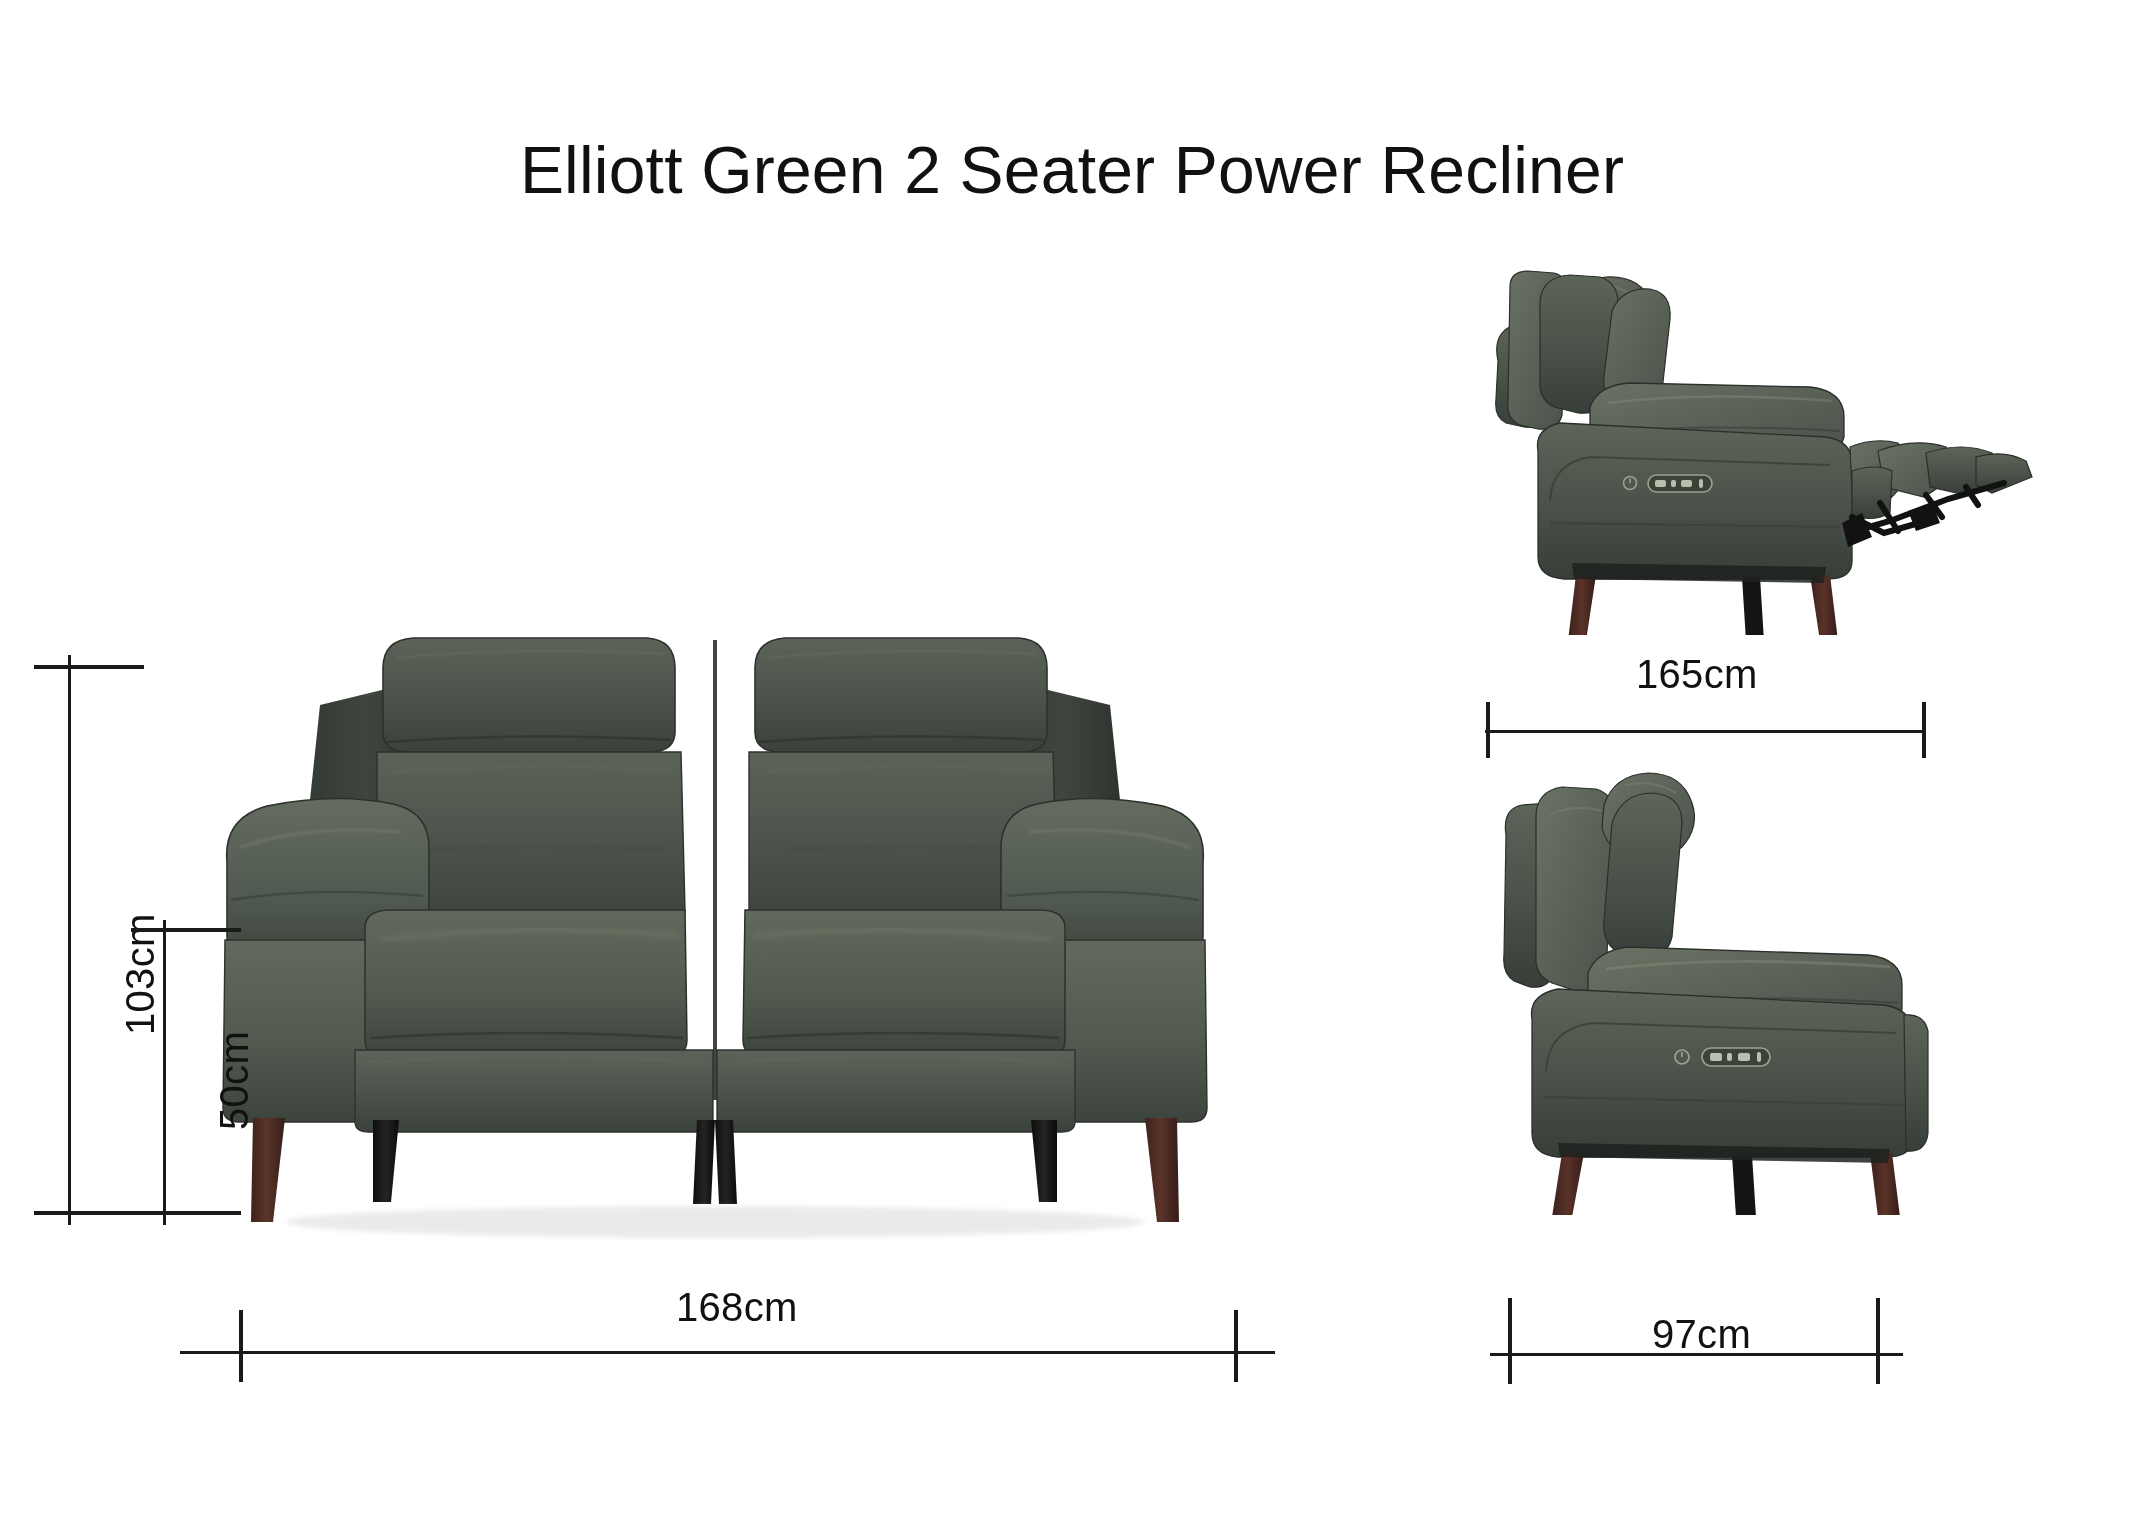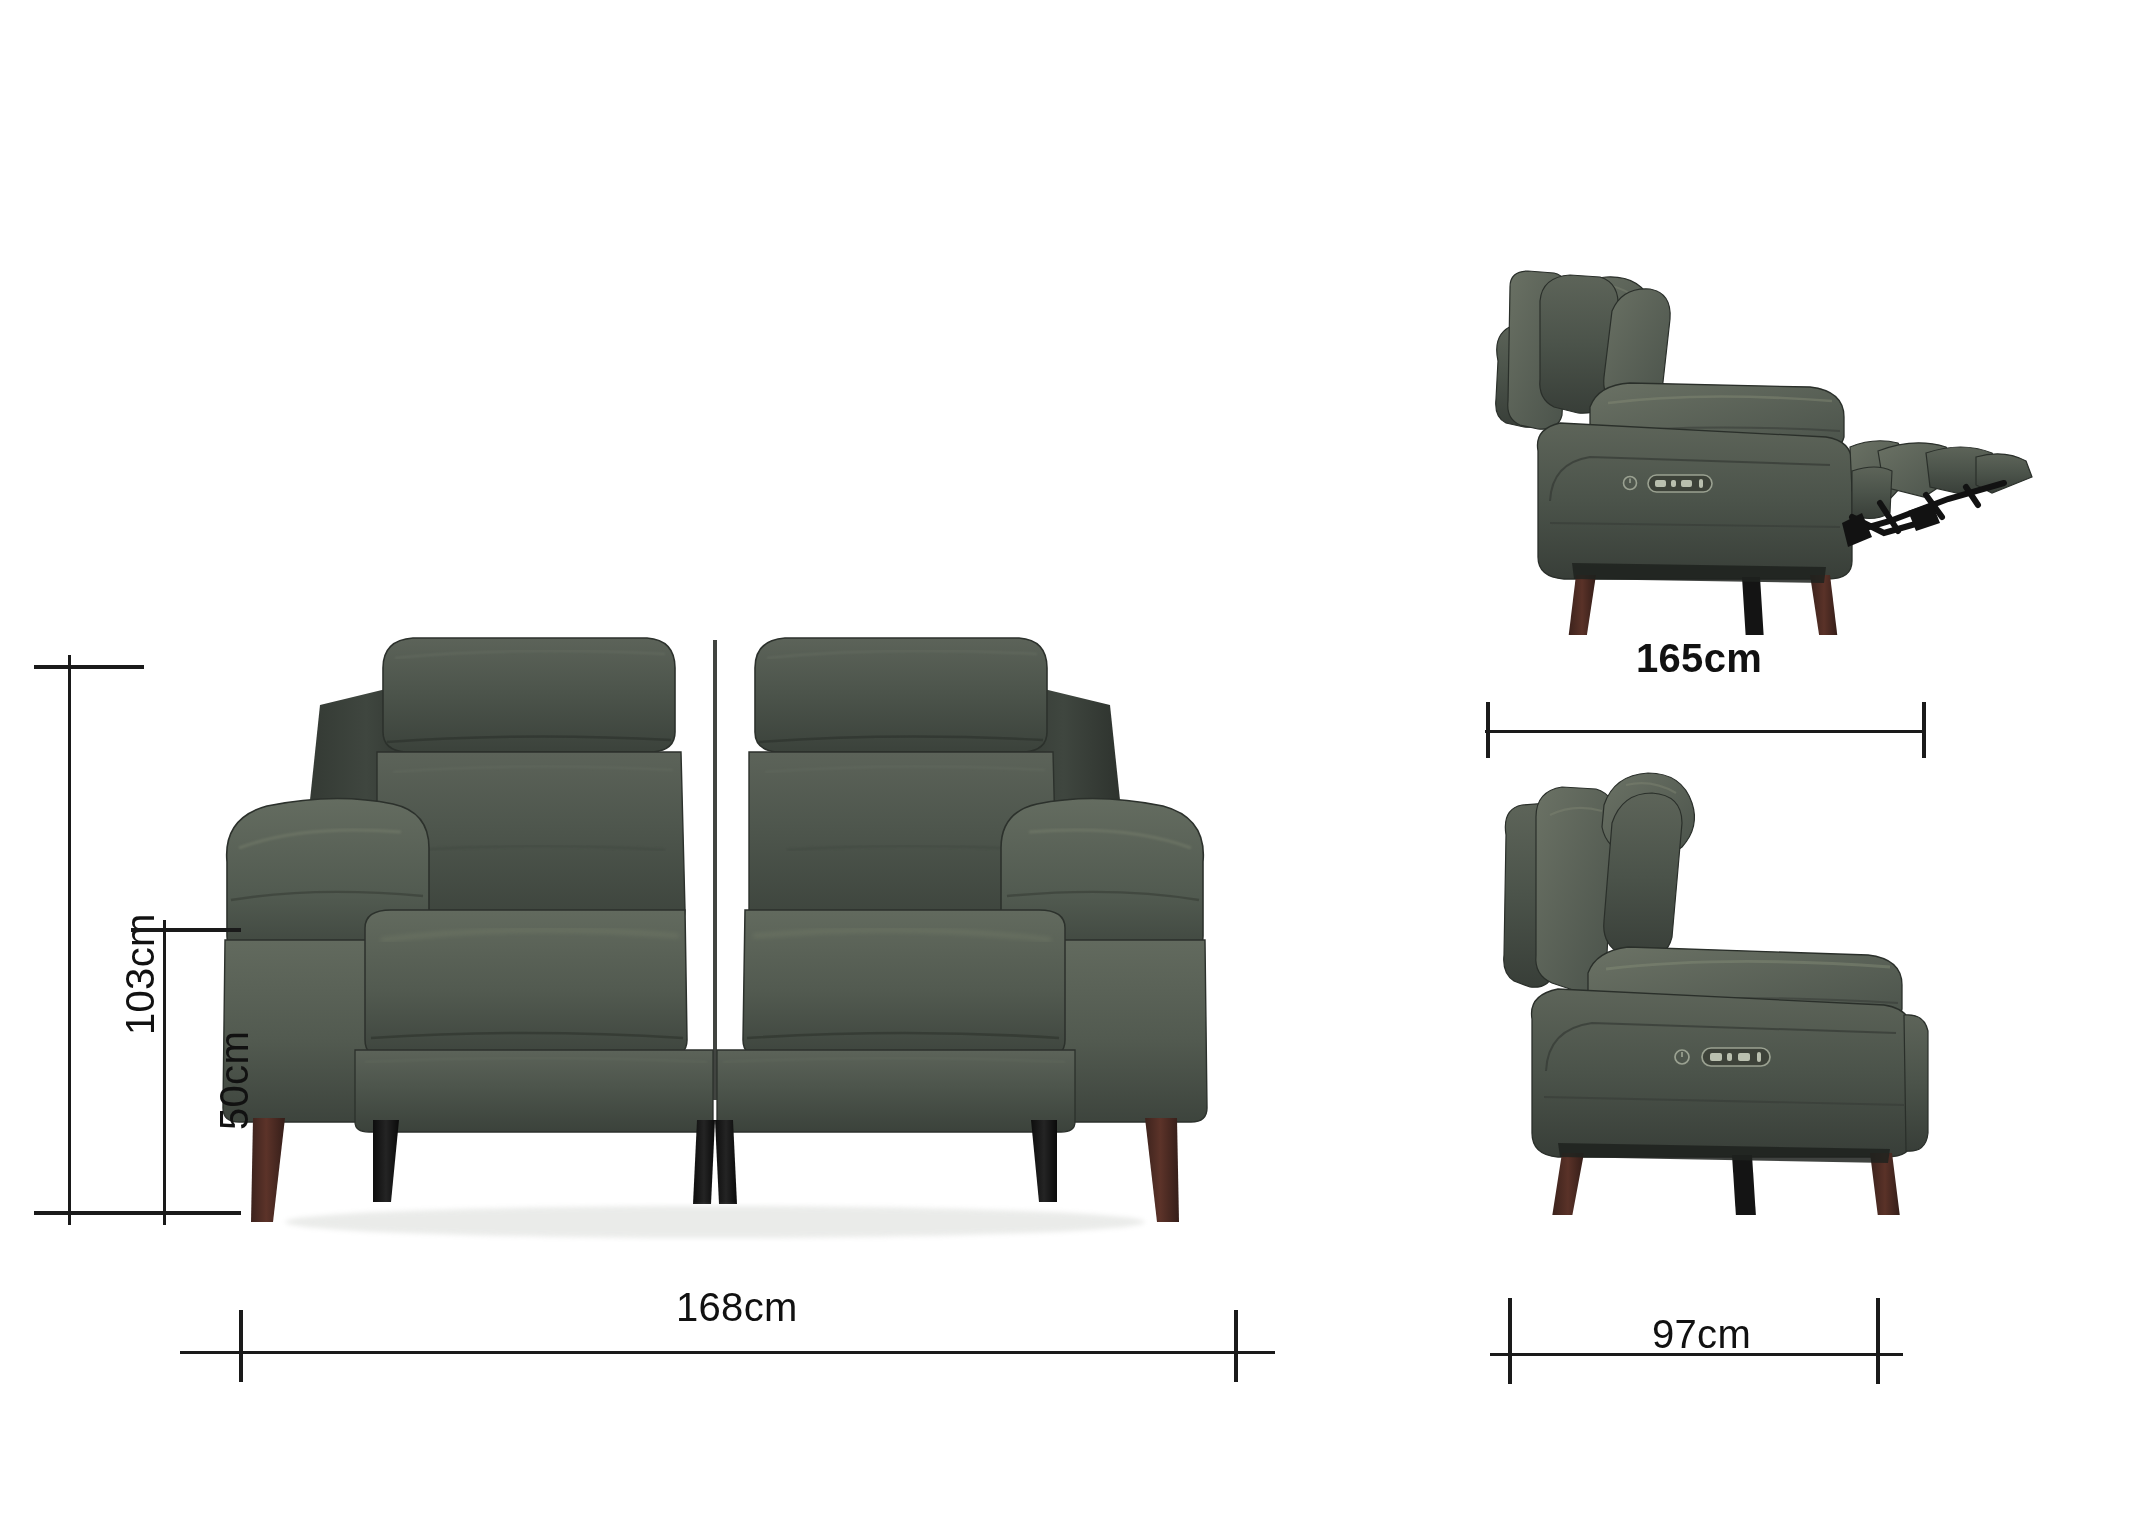--- a/index.html
+++ b/index.html
@@ -69,20 +69,21 @@
   .figure {
     position: absolute;
   }
   .figure svg { display: block; }
 </style>
 </head>
 <body>
 
 <div id="stage">
 
+  <div id="page-title">Elliott Green 2 Seater Power Recliner</div>
 
   <div class="figure" style="left:215px; top:610px; width:1000px; height:640px;">
     <svg width="1000" height="640" viewBox="0 0 1000 640" xmlns="http://www.w3.org/2000/svg">
       <defs>
         <linearGradient id="fab1" x1="0" y1="0" x2="0" y2="1">
           <stop offset="0%" stop-color="#5c6359"></stop>
           <stop offset="45%" stop-color="#4d554c"></stop>
           <stop offset="100%" stop-color="#3b423b"></stop>
         </linearGradient>
         <linearGradient id="fabDark" x1="0" y1="0" x2="1" y2="0">
@@ -248,21 +249,21 @@
       <path d="M262,312 L280,312 L284,376 L266,376 Z" fill="#141414"></path>
       <path d="M330,310 L350,310 L358,376 L340,376 Z" fill="url(#sleg)"></path>
       <path d="M92,298 L346,302 L344,318 L94,314 Z" fill="#1e221e" opacity=".85"></path>
     </svg>
   </div>
 
   <div>
     <div class="dim-line-h" style="left:1485px; top:730px; width:440px;"></div>
     <div class="tick-v" style="left:1486px; top:702px; height:56px;"></div>
     <div class="tick-v" style="left:1922px; top:702px; height:56px;"></div>
-    <div class="dim-label" style="left:1636px; top:636px;font-weight:bold;">165cm</div>
+    <div class="dim-label" style="left:1636px; top:652px;">165cm</div>
   </div>
 
   <div class="figure" style="left:1500px; top:765px; width:470px; height:450px;">
     <svg width="470" height="450" viewBox="0 0 470 450" xmlns="http://www.w3.org/2000/svg">
       <defs>
         <linearGradient id="ufab" x1="0" y1="0" x2="0" y2="1">
           <stop offset="0%" stop-color="#5d6459"></stop>
           <stop offset="50%" stop-color="#4b534a"></stop>
           <stop offset="100%" stop-color="#383e38"></stop>
         </linearGradient>

